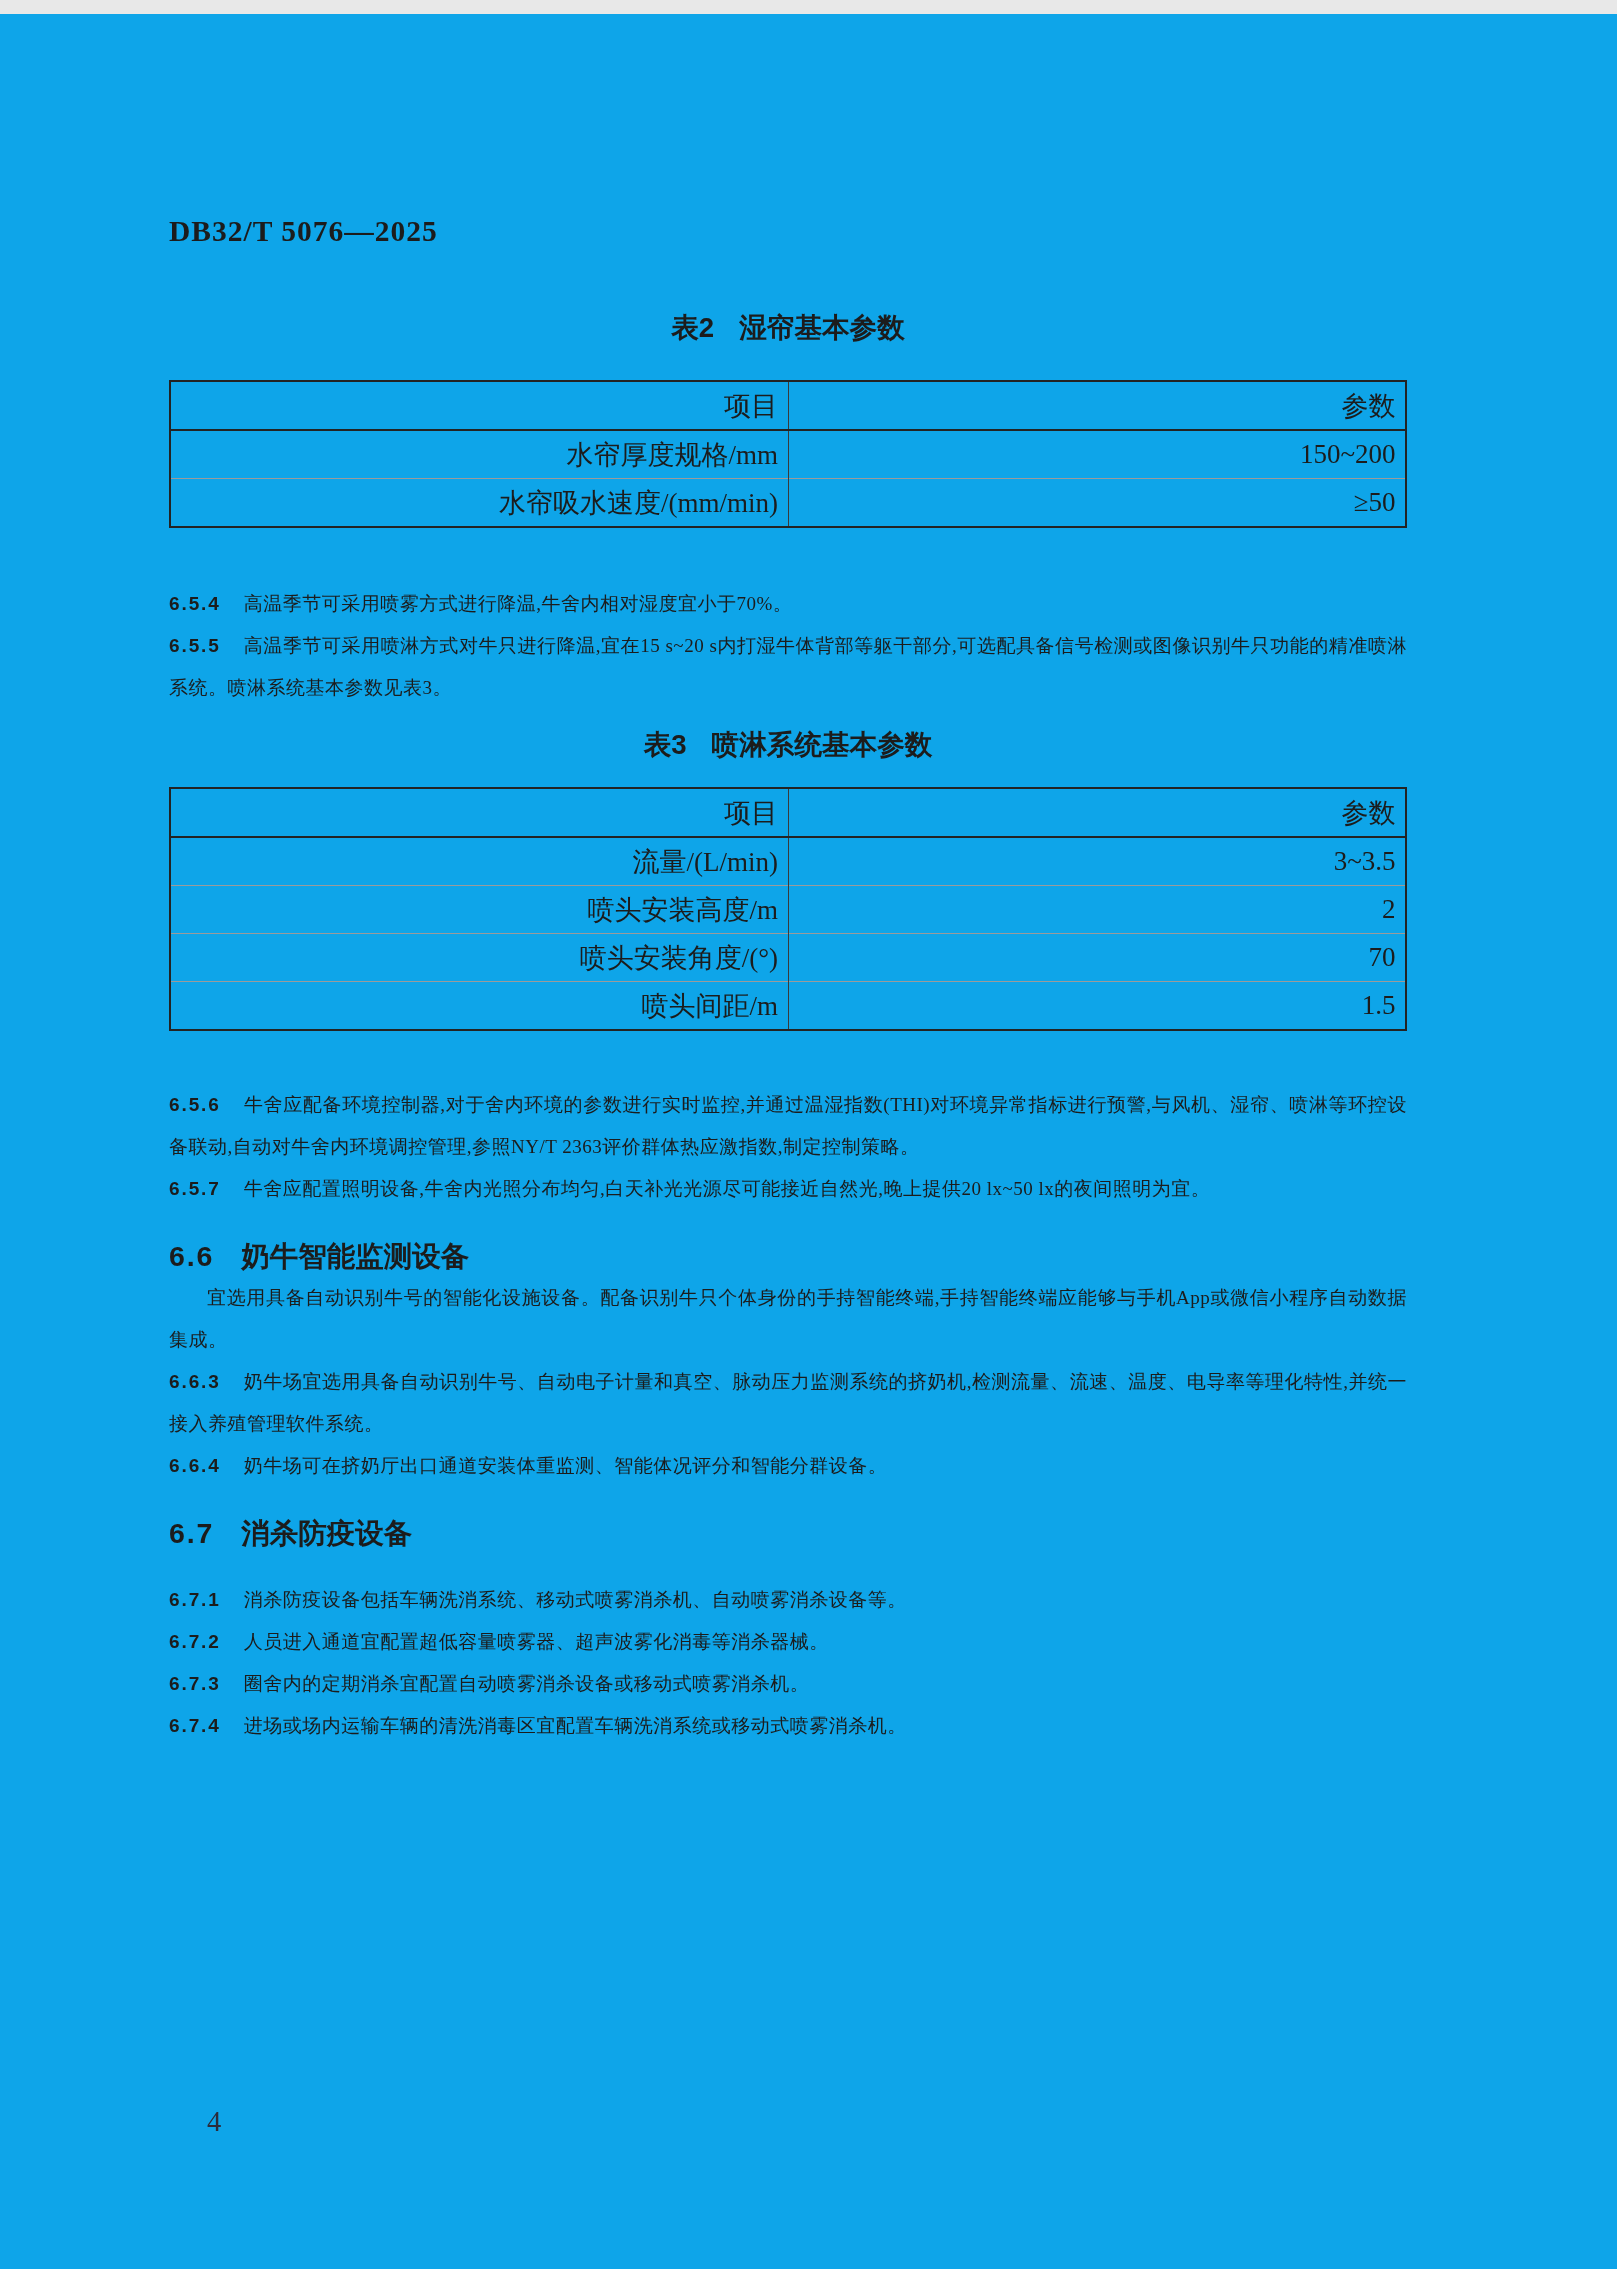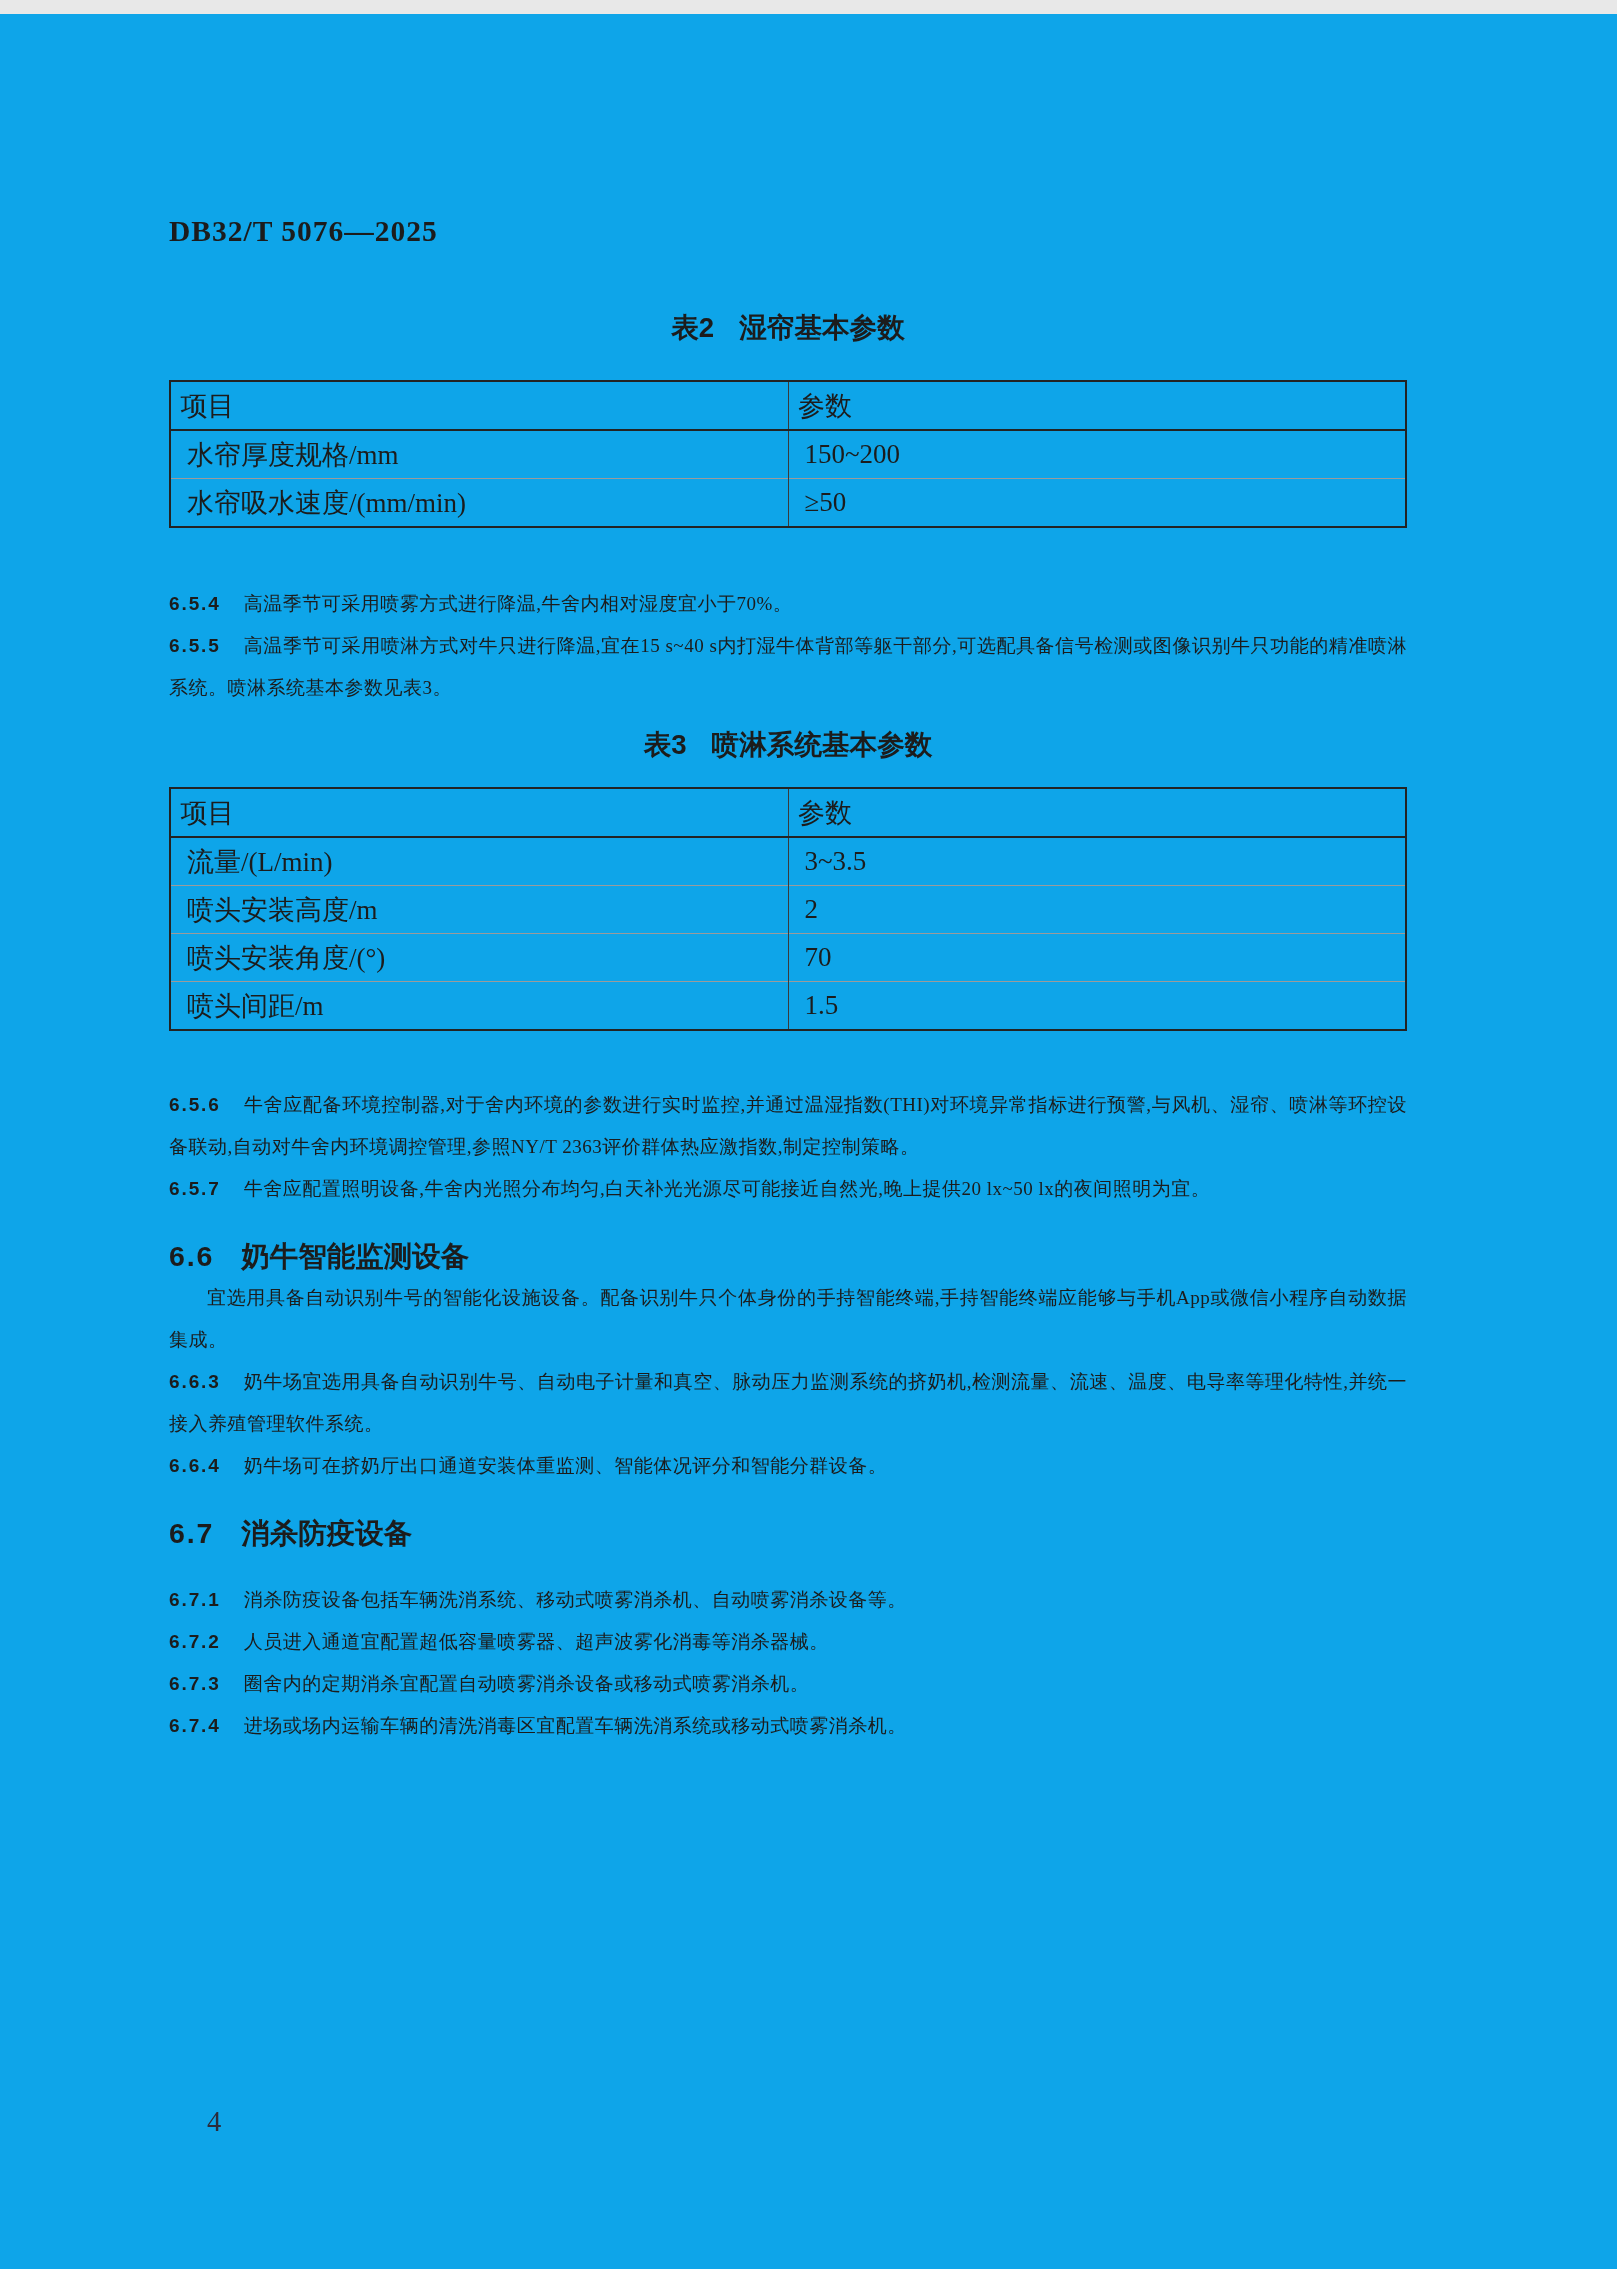--- a/index.html
+++ b/index.html
@@ -37,21 +37,21 @@
     border-collapse:collapse;
     table-layout:fixed;
     border:2.9px solid #232323;
     font-size:27px;
   }
   table.t2 { margin-top:35px; }
   table.t3 { margin-top:25px; }
   table.param-table th, table.param-table td {
     width:50%;
     height:47px;
-    text-align:left;
+    text-align:right;
     vertical-align:middle;
     font-weight:400;
     padding:0 9.5px;
   }
   table.param-table th { border-bottom:2.9px solid #232323; }
   table.param-table td { border-top:1.9px solid #9b9b9b;padding-left:16px; }
   table.param-table tbody tr:first-child td { border-top:none; }
   table.param-table th:first-child, table.param-table td:first-child {
     border-right:1.9px solid #3a3a3a;
   }
@@ -113,21 +113,21 @@
         </tr>
         <tr>
           <td>水帘吸水速度/(mm/min)</td>
           <td>≥50</td>
         </tr>
       </tbody>
     </table>
 
     <p class="para para-654"><span class="num">6.5.4</span><span>高温季节可采用喷雾方式进行降温,牛舍内相对湿度宜小于70%。</span></p>
 
-    <p class="para"><span class="num">6.5.5</span><span>高温季节可采用喷淋方式对牛只进行降温,宜在15 s~40 s内打湿牛体背部等躯干部分,可选配具备信号检测或图像识别牛只功能的精准喷淋系统。喷淋系统基本参数见表3。</span></p>
+    <p class="para"><span class="num">6.5.5</span><span>高温季节可采用喷淋方式对牛只进行降温,宜在15 s~20 s内打湿牛体背部等躯干部分,可选配具备信号检测或图像识别牛只功能的精准喷淋系统。喷淋系统基本参数见表3。</span></p>
 
     <div class="tbl-title tbl-title-3">
       <span class="tbl-label">表3</span><span>喷淋系统基本参数</span>
     </div>
 
     <table class="param-table t3">
       <thead>
         <tr>
           <th>项目</th>
           <th>参数</th>

